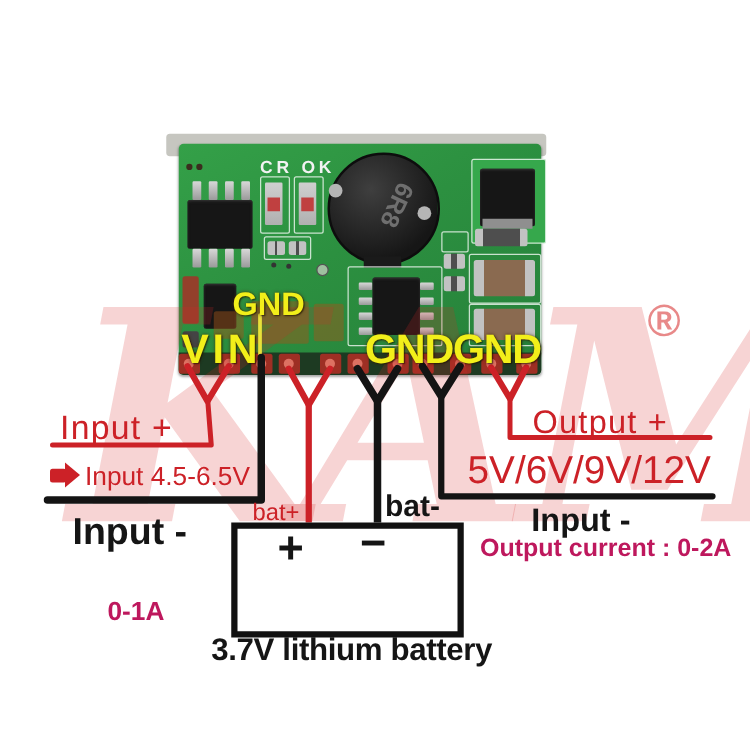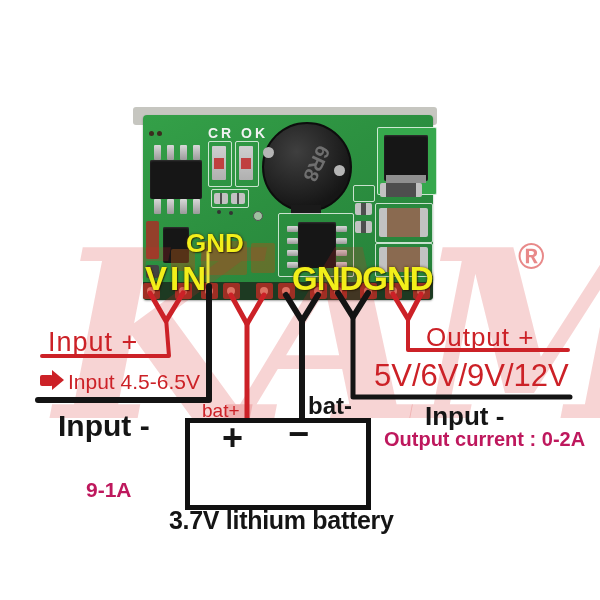--- a/index.html
+++ b/index.html
@@ -171,21 +171,21 @@
     <polyline class="blk" points="338,293 353,317 368,293" stroke-width="6"></polyline>
     <polyline class="blk" points="353,315 353,397 570,397" stroke-width="5"></polyline>
     <polyline class="red" points="393,294 408,319 421,294" stroke-width="5"></polyline>
     <polyline class="red" points="408,317 408,350 568,350" stroke-width="4"></polyline>
   </svg>
 
   <div class="abs red-t txt" style="left:48px;top:327px;font-size:27px;letter-spacing:1px;">Input +</div>
   <div class="abs arrow-icon"></div>
   <div class="abs red-t txt" style="left:68px;top:370px;font-size:21px;">Input 4.5-6.5V</div>
   <div class="abs black-t txt" style="left:58px;top:409px;font-size:30px;">Input -</div>
-  <div class="abs purple-t txt" style="left:86px;top:478px;font-size:21px;">9-1A</div>
+  <div class="abs purple-t txt" style="left:86px;top:478px;font-size:21px;">0-1A</div>
 
   <div class="abs red-t txt" style="left:202px;top:400px;font-size:19px;">bat+</div>
   <div class="abs black-t txt" style="left:308px;top:392px;font-size:24px;text-align:right;">bat-</div>
   <div class="abs battery-box">
     <span class="abs black-t" style="left:32px;top:-6px;font-size:36px;">+</span>
     <span class="abs black-t" style="left:98px;top:-10px;font-size:36px;">−</span>
   </div>
   <div class="abs black-t txt" style="left:169px;top:506px;font-size:25px;letter-spacing:-0.3px;">3.7V lithium battery</div>
 
   <div class="abs red-t txt" style="left:426px;top:322px;font-size:26px;letter-spacing:1px;">Output +</div>

